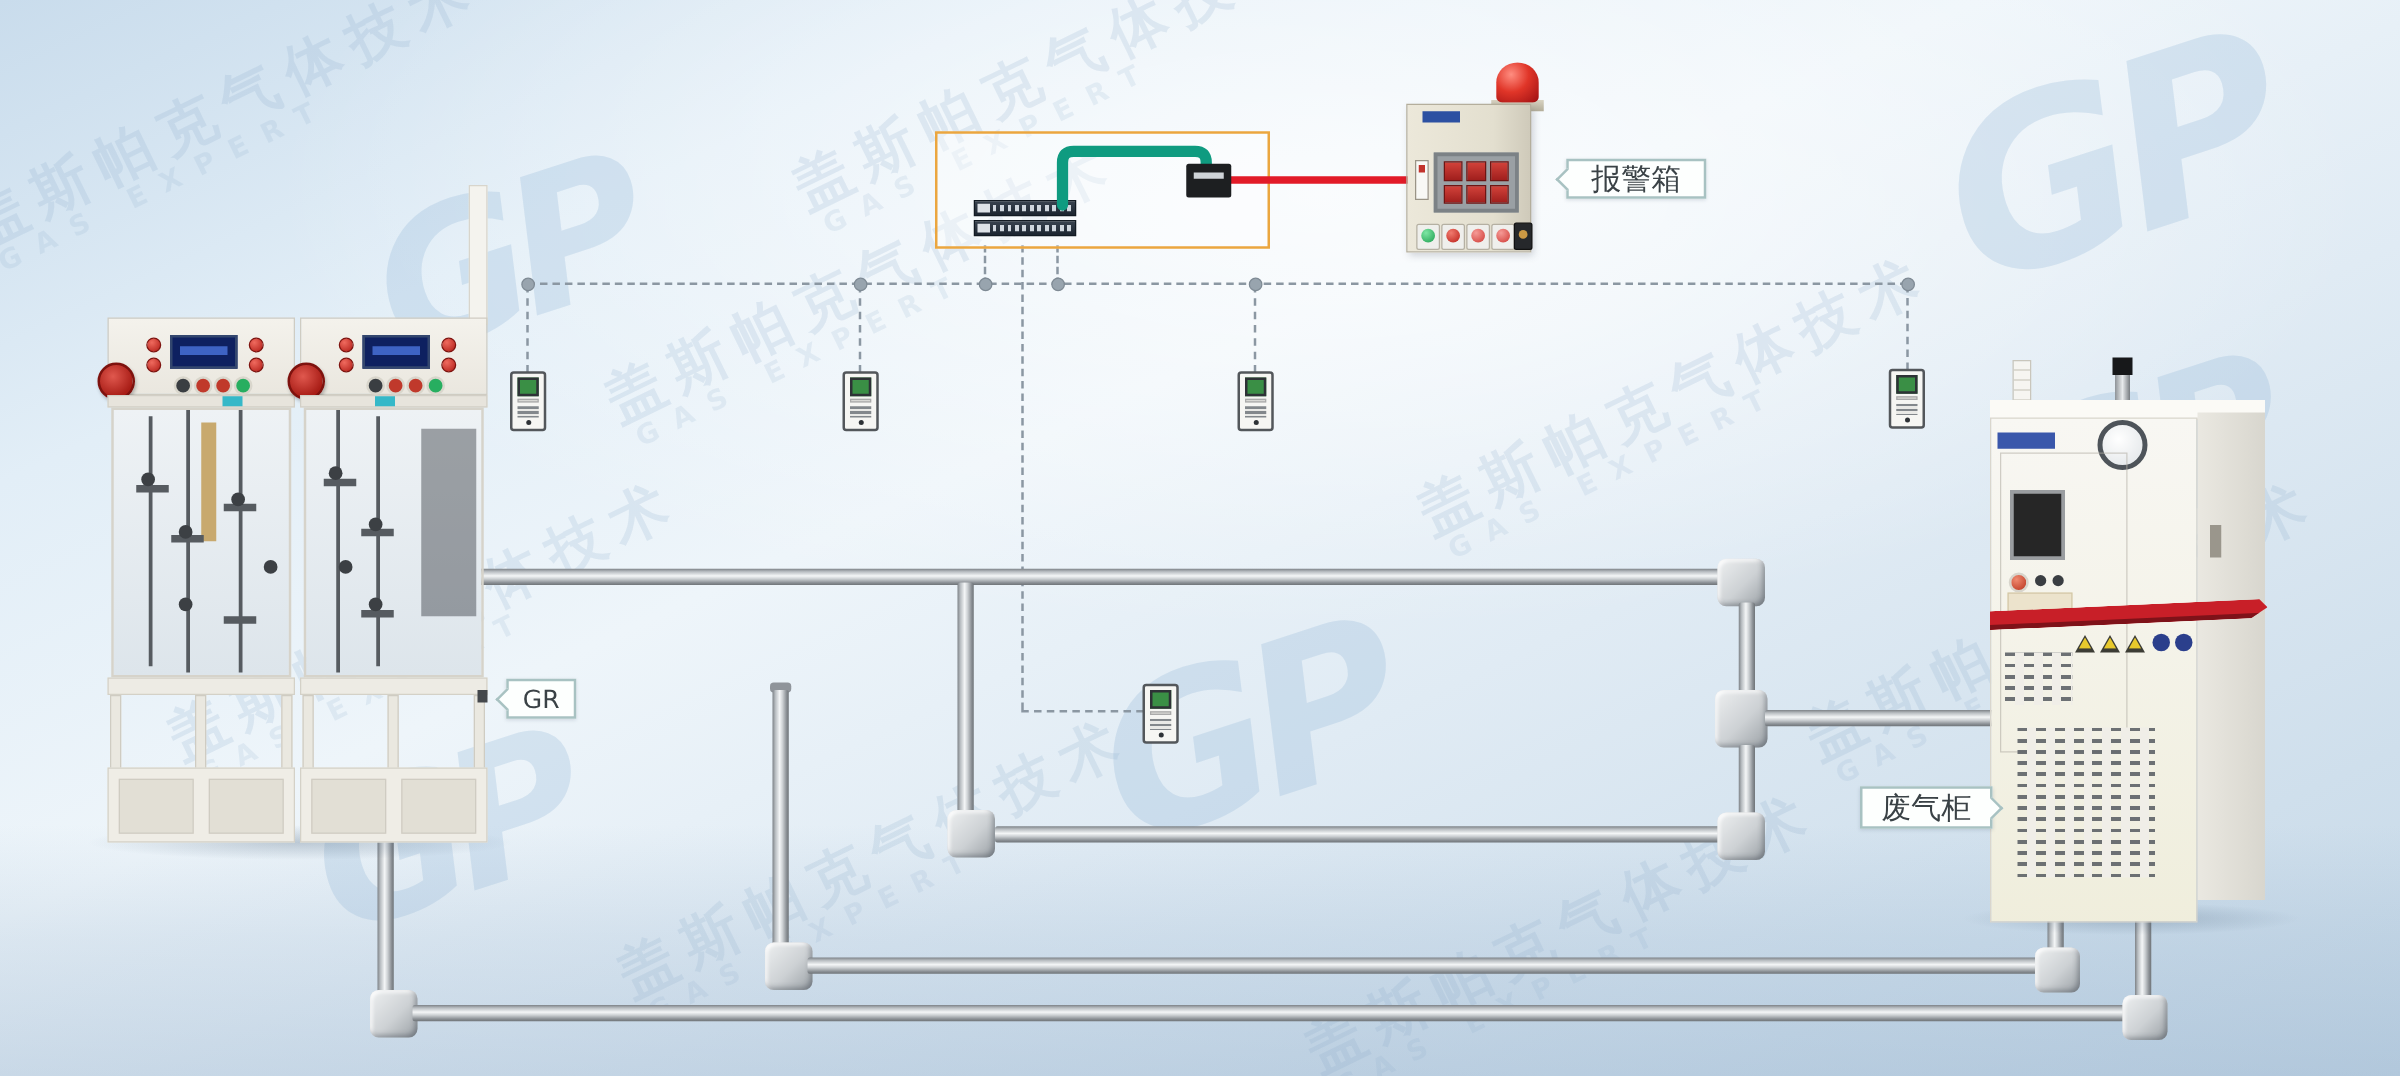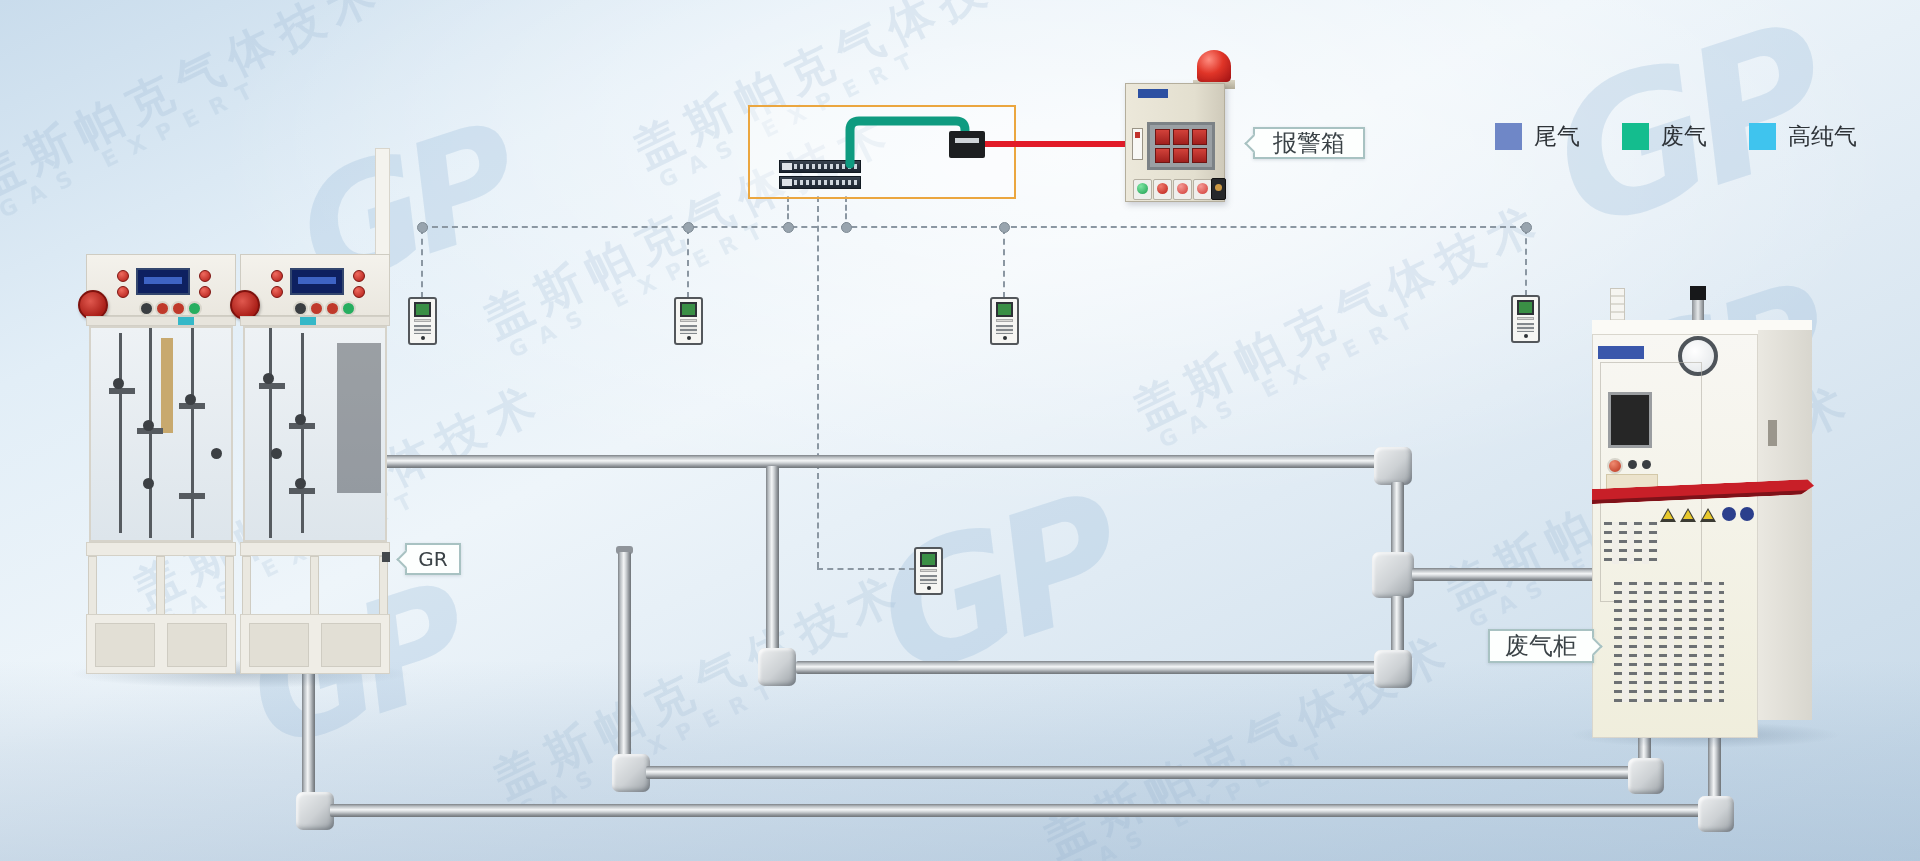--- a/index.html
+++ b/index.html
@@ -389,22 +389,14 @@
   <div class="callout arrow-left fs24" style="left:1253px;top:127px;width:108px;height:28px;">
     <span>报警箱</span>
   </div>
   <div class="callout arrow-left fs20" style="left:405px;top:543px;width:52px;height:28px;">
     <span>GR</span>
   </div>
   <div class="callout arrow-right fs24" style="left:1488px;top:629px;width:102px;height:30px;">
     <span>废气柜</span>
   </div>
 
-  <div class="legend" style="left:1495px;top:121px;">
-    <span class="sw" style="background-color: rgb(111, 135, 199);"></span>
-    <span class="lb">尾气</span>
-    <span class="sw" style="background-color: rgb(20, 189, 142);"></span>
-    <span class="lb">废气</span>
-    <span class="sw" style="background-color: rgb(63, 196, 238);"></span>
-    <span class="lb">高纯气</span>
-  </div>
 
 </div>
 
 </body></html>

